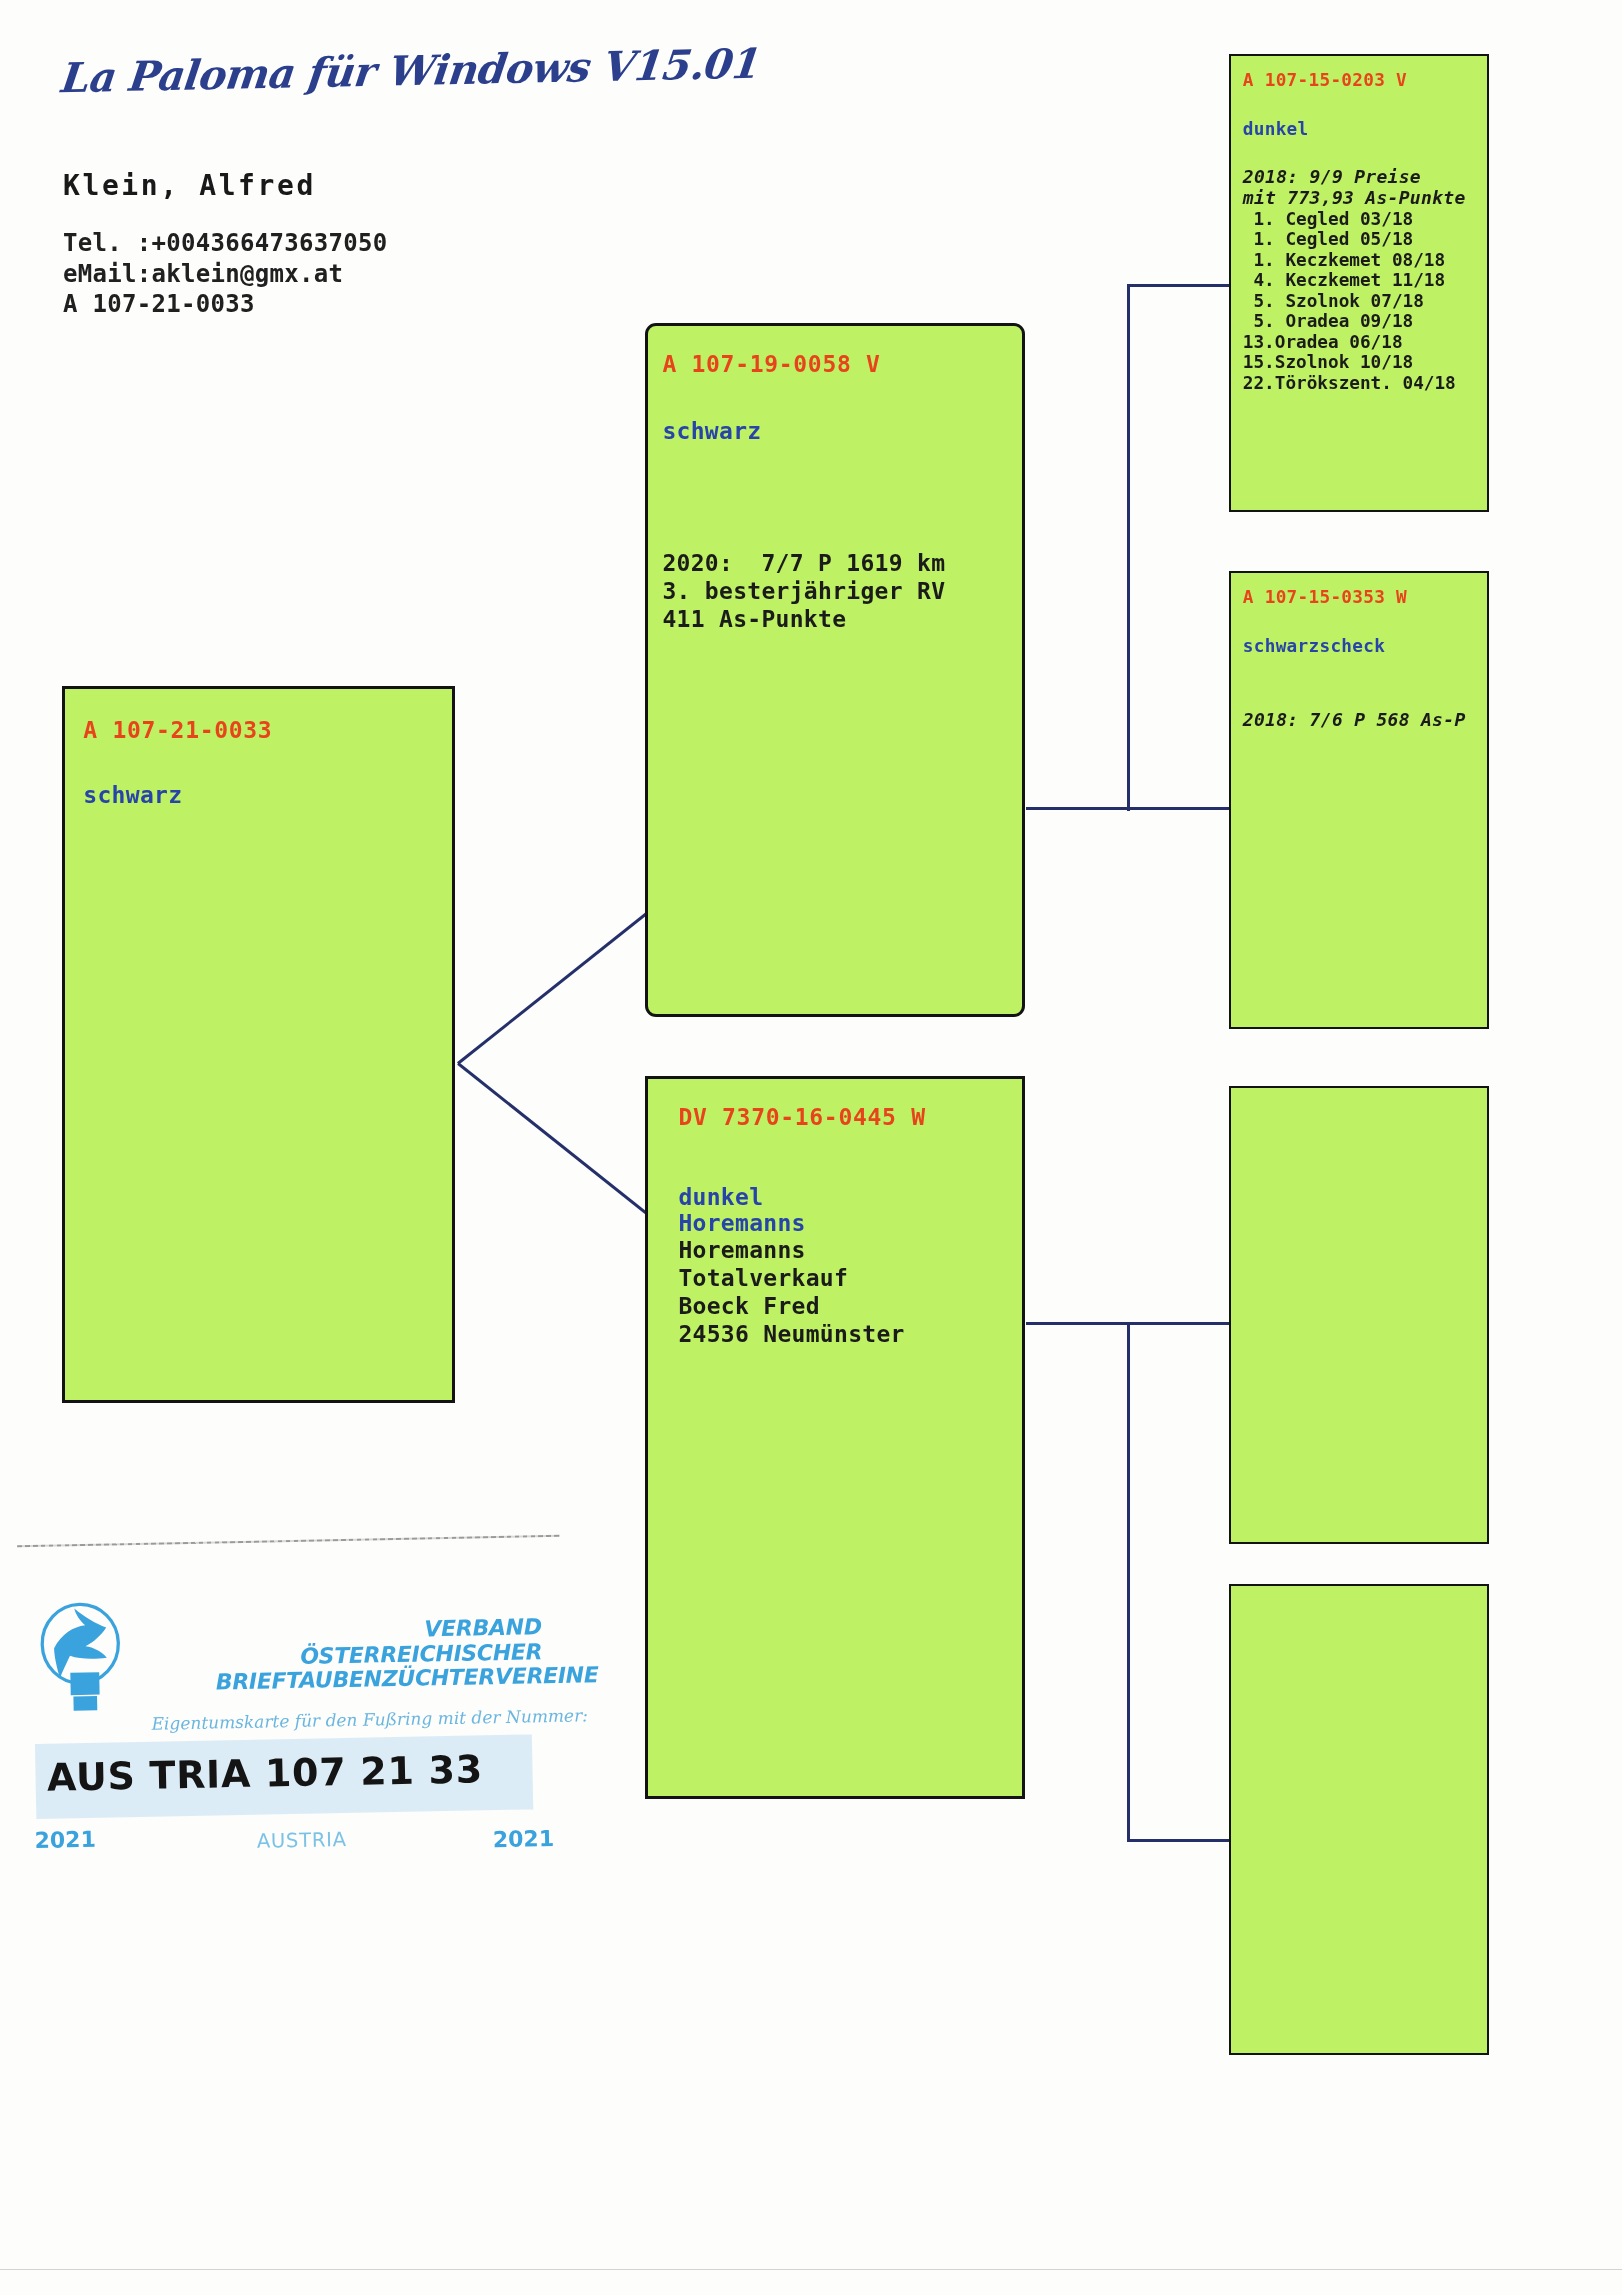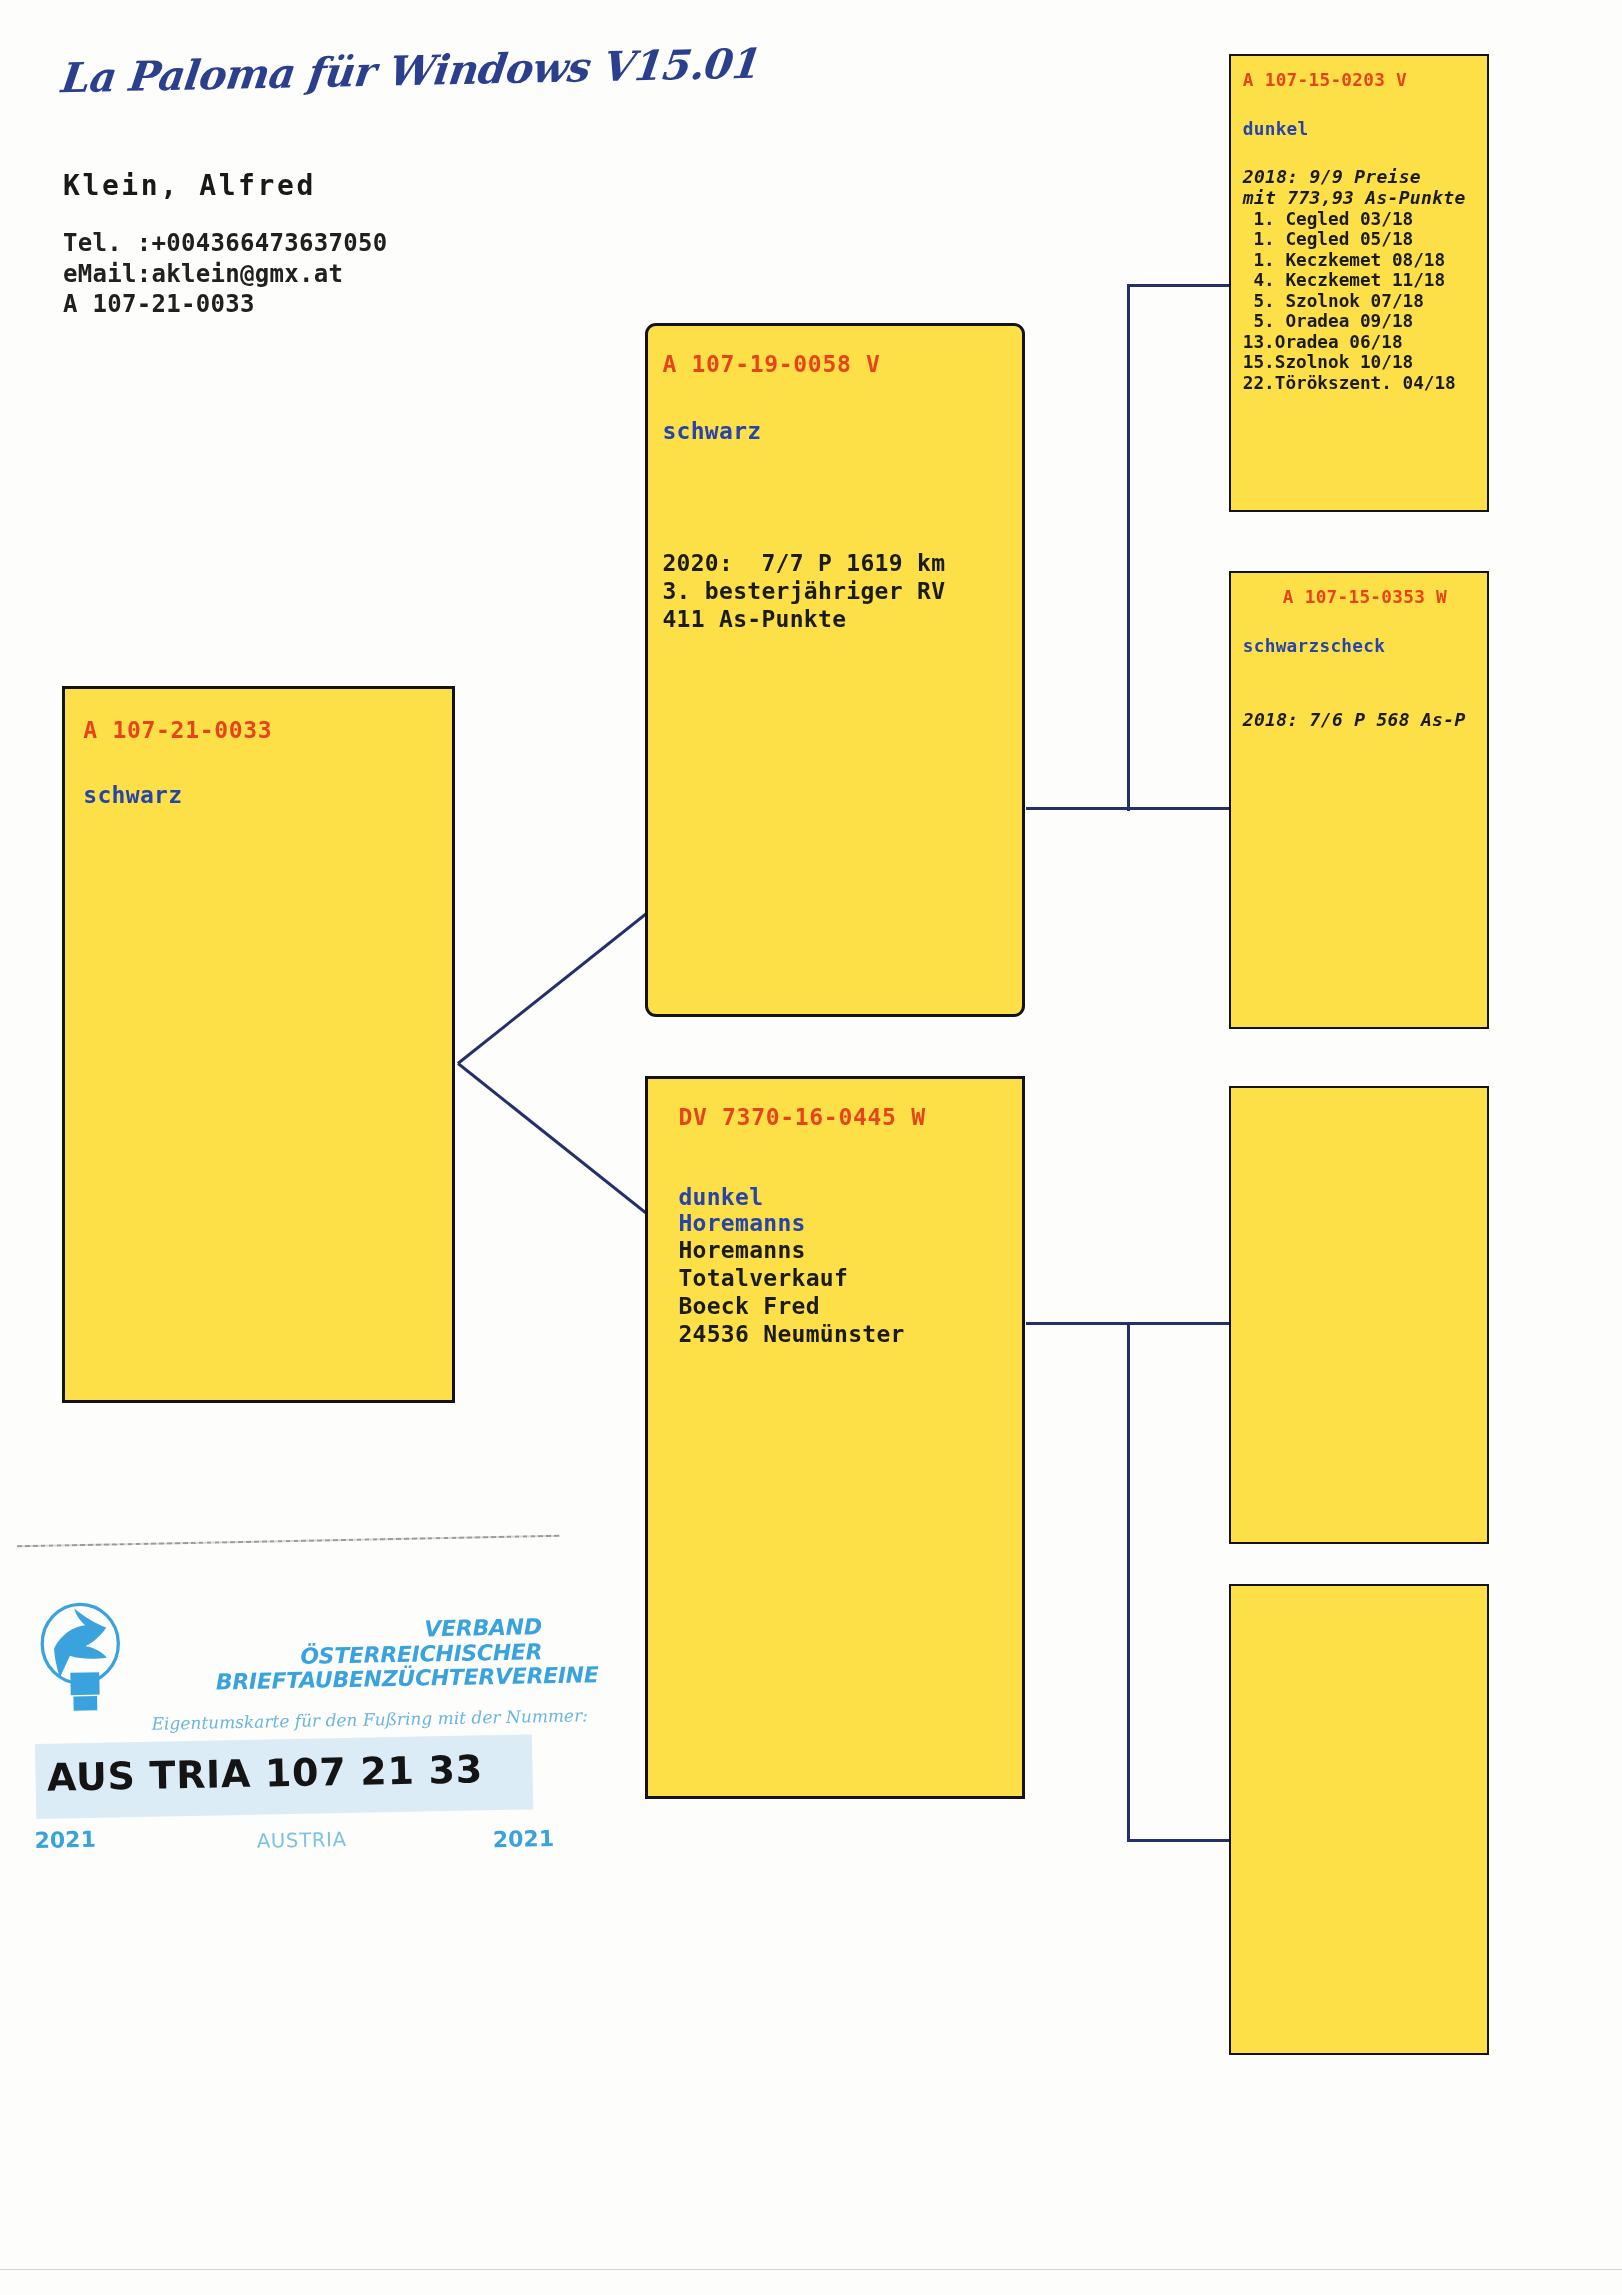--- a/index.html
+++ b/index.html
@@ -52,21 +52,21 @@
     letter-spacing: 0.3px;
     color: #202020;
     line-height: 1.28;
     white-space: nowrap;
   }
   #owner-contact { margin-top: 26px; }
 
   
   .ped-box {
     position: absolute;
-    background: #fde047;
+    background: #bef264;
     border: 3.3px solid #131313;
     box-sizing: border-box;
     overflow: hidden;
   }
   .ped-box.thin { border-width: 2.6px; }
 
   .ring-id {
     font-size: 23px;
     font-weight: bold;
     letter-spacing: 0.7px;
@@ -292,21 +292,21 @@
       <div class="race-row"> 4. Keczkemet 11/18</div>
       <div class="race-row"> 5. Szolnok 07/18</div>
       <div class="race-row"> 5. Oradea 09/18</div>
       <div class="race-row">13.Oradea 06/18</div>
       <div class="race-row">15.Szolnok 10/18</div>
       <div class="race-row">22.Törökszent. 04/18</div>
     </div>
   </div>
 
   <div class="ped-box thin" style="left:1229px; top:571px; width:260px; height:458px;">
-    <div class="ring-id small" style="margin:14.4px 0 0 11.8px;text-align:center;">A  107-15-0353 W</div>
+    <div class="ring-id small" style="margin:14.4px 0 0 11.8px;">A  107-15-0353 W</div>
     <div class="color-line small" style="margin:29px 0 0 11.8px;">schwarzscheck</div>
     <div class="stat-line small" style="margin:54px 0 0 11.8px;">2018: 7/6 P 568 As-P</div>
   </div>
 
   <div class="ped-box thin" style="left:1229px; top:1086px; width:260px; height:458px;">
     <div class="ring-id small" style="margin:14.4px 0 0 11.8px;"></div>
     <div class="color-line small" style="margin:29px 0 0 11.8px;"></div>
   </div>
 
   <div class="ped-box thin" style="left:1229px; top:1584px; width:260px; height:471px;">

